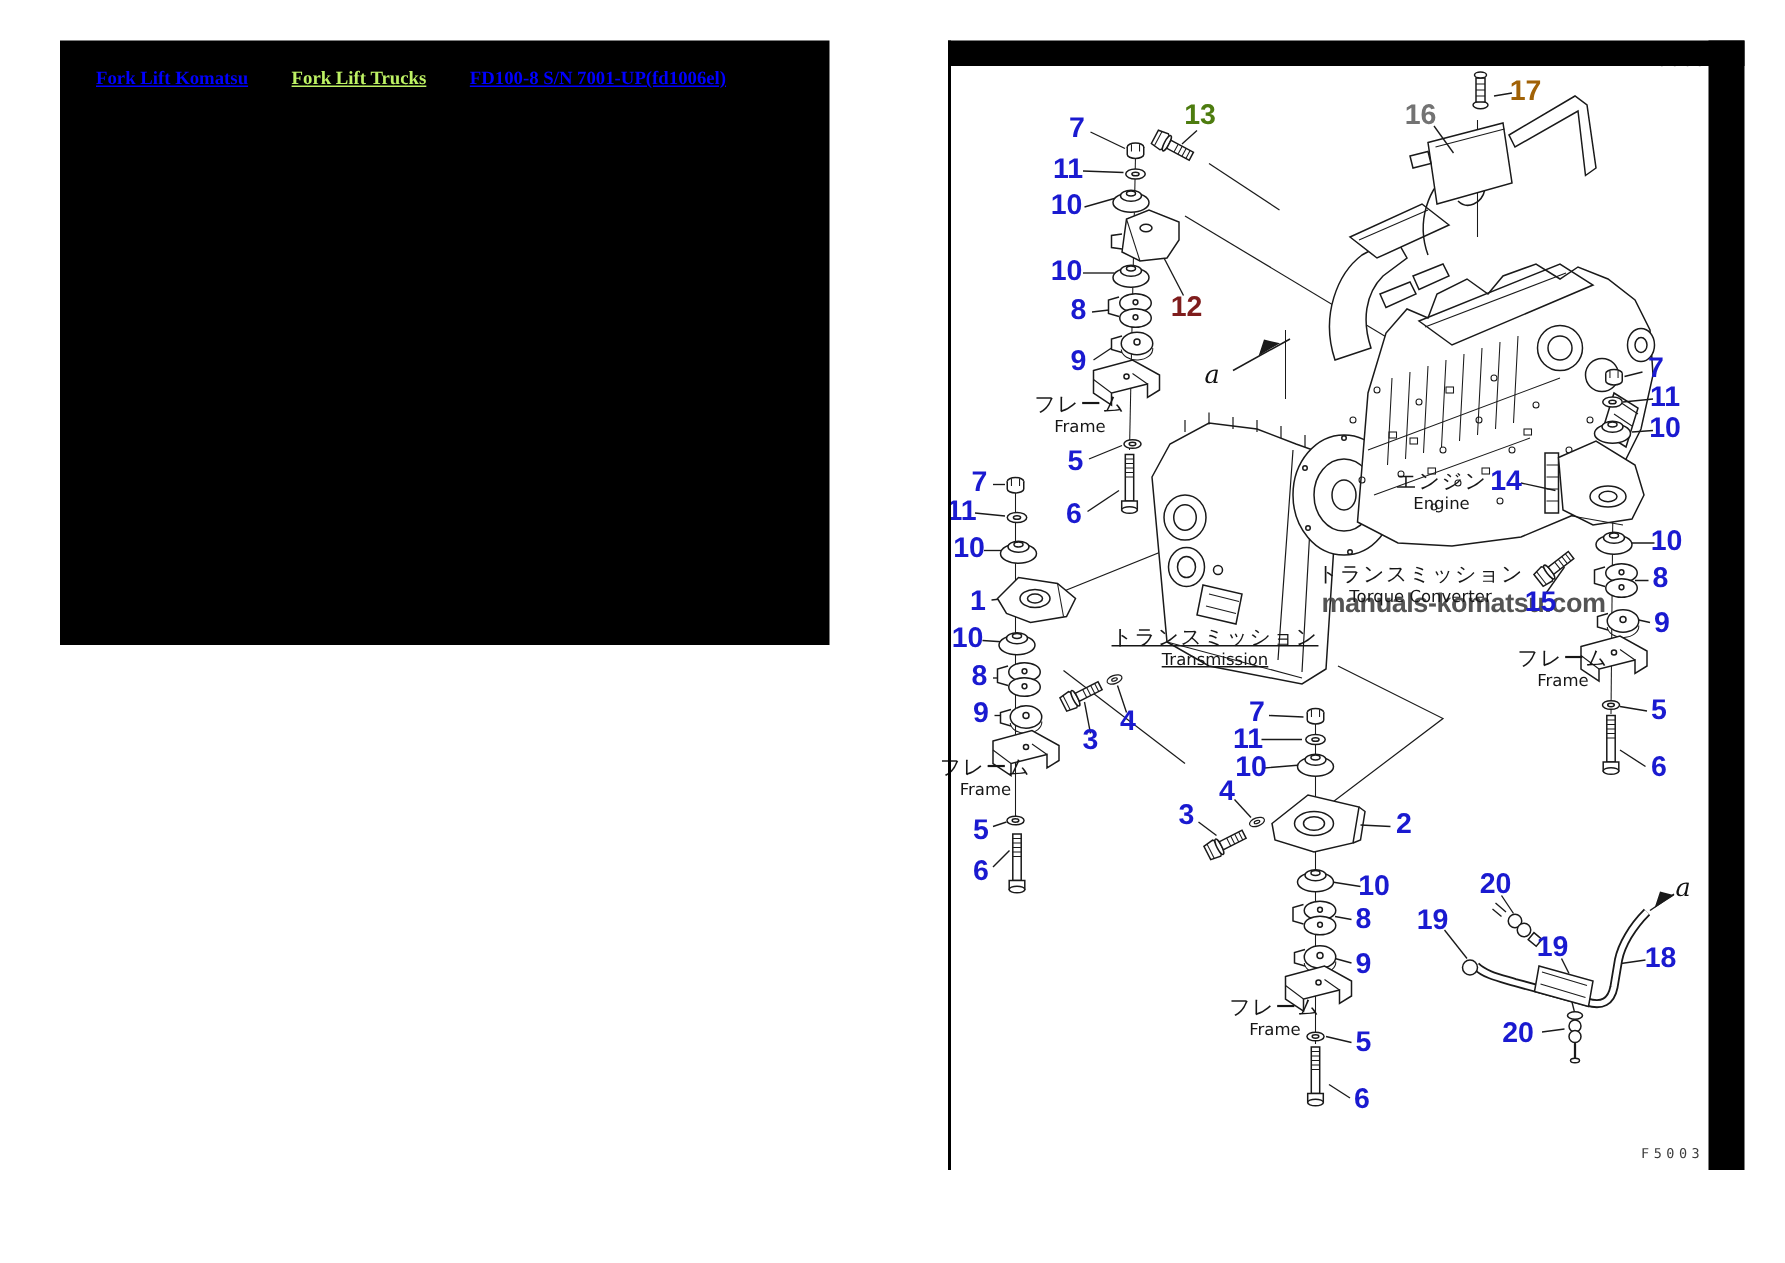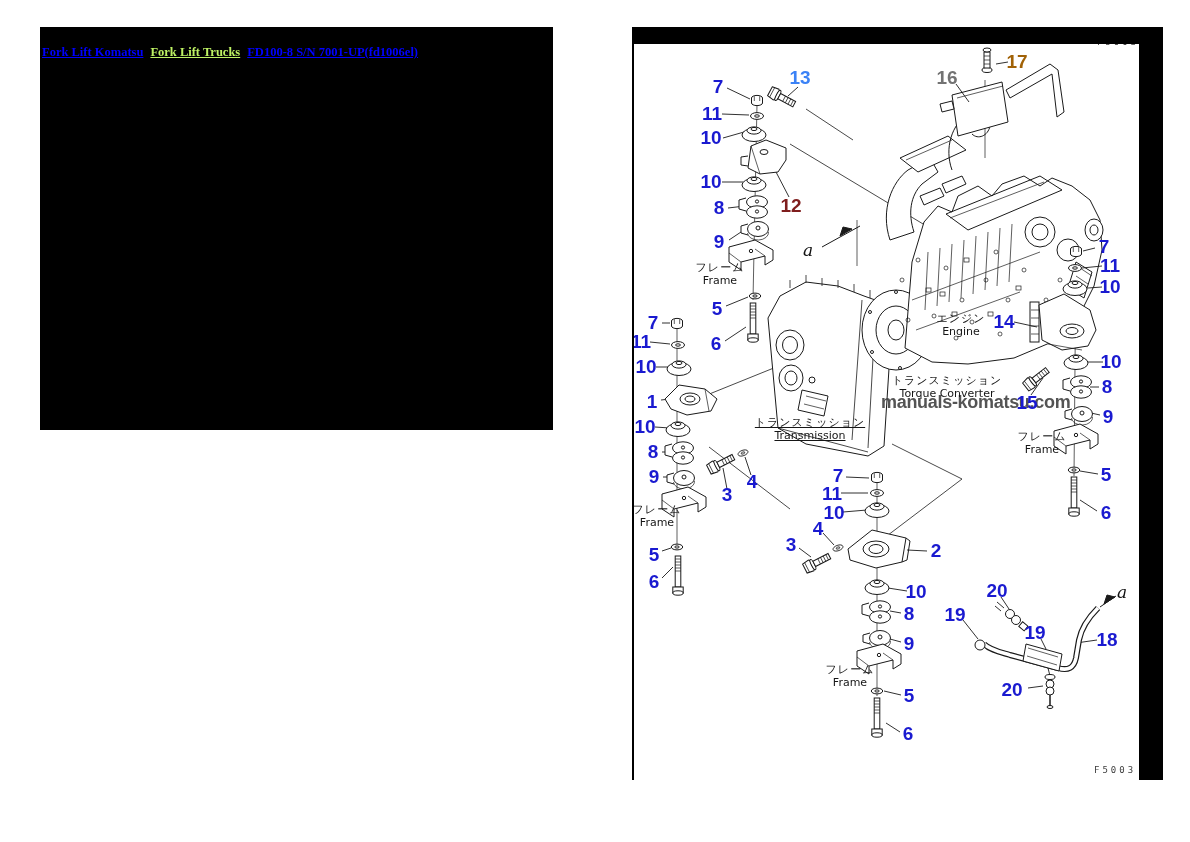--- a/index.html
+++ b/index.html
@@ -9,21 +9,21 @@
   }
   
   .link-panel{
     position:absolute;left:40px;top:27px;width:513px;height:403px;
     background:#000;padding:0;box-sizing:border-box;
   }
   .link-row{
     position:absolute;left:2px;top:18px;white-space:nowrap;
     font-family:"Liberation Serif",serif;font-weight:bold;font-size:12.5px;
   }
-  .cat-link{ margin-right:7px;cursor:pointer; }
+  .cat-link{ margin-right:7px;cursor:pointer;margin-left:22px; }
   
   .diagram-bg{position:absolute;left:632px;top:27px;width:531px;height:753px;background:#fff;}
   .bar-top{position:absolute;left:632px;top:27px;width:531px;height:17px;background:#000;z-index:6;}
   .bar-right{position:absolute;left:1139px;top:27px;width:24px;height:753px;background:#000;z-index:6;}
   .edge-left{position:absolute;left:632px;top:27px;width:2px;height:753px;background:#000;z-index:6;}
   .fig-code{
     position:absolute;z-index:4;color:#3c3c3c;
     font-family:"DejaVu Sans Mono",monospace;font-size:9px;letter-spacing:3px;
   }
   .fig-code.top{left:1097px;top:37px;}
@@ -37,21 +37,21 @@
   
   .annotations{position:absolute;inset:0;z-index:5;pointer-events:none;}
   .callout{
     position:absolute;transform:translate(-50%,-50%);
     font-weight:bold;font-size:19px;line-height:1;
   }
   .plabel{
     position:absolute;transform:translateX(-50%);
     text-align:center;color:#161616;white-space:nowrap;line-height:1.18;
   }
-  .plabel .jp{font-size:11px;letter-spacing:1px;font-family:"DejaVu Sans",sans-serif;}
+  .plabel .jp{font-size:14px;letter-spacing:1px;font-family:"DejaVu Sans",sans-serif;}
   .plabel .en{font-size:11px;font-family:"DejaVu Sans",sans-serif;}
   .vmarker{
     position:absolute;transform:translate(-50%,-50%);
     font-family:"DejaVu Serif",serif;font-style:italic;font-size:17px;color:#111;
   }
 </style>
 </head>
 <body>
 
 <div class="link-panel">
@@ -382,21 +382,21 @@
 <div class="edge-left"></div>
 
 <div class="fig-code top">F5003</div>
 <div class="fig-code bottom">F5003</div>
 <div class="watermark">manuals-komatsu.com</div>
 
 <div class="annotations">
     <div class="callout" style="left: 718px; top: 86px; color: rgb(26, 26, 208);">7</div>
     <div class="callout" style="left: 712px; top: 113px; color: rgb(26, 26, 208);">11</div>
     <div class="callout" style="left: 711px; top: 137px; color: rgb(26, 26, 208);">10</div>
-    <div class="callout" style="left: 800px; top: 77px; color: #3b82f6;">13</div>
+    <div class="callout" style="left: 800px; top: 77px; color: #4d7c0f;">13</div>
     <div class="callout" style="left: 791px; top: 205px; color: #7f1d1d;">12</div>
     <div class="callout" style="left: 711px; top: 181px; color: rgb(26, 26, 208);">10</div>
     <div class="callout" style="left: 719px; top: 207px; color: rgb(26, 26, 208);">8</div>
     <div class="callout" style="left: 719px; top: 241px; color: rgb(26, 26, 208);">9</div>
     <div class="callout" style="left: 717px; top: 308px; color: rgb(26, 26, 208);">5</div>
     <div class="callout" style="left: 716px; top: 343px; color: rgb(26, 26, 208);">6</div>
     <div class="callout" style="left: 947px; top: 77px; color: #737373;">16</div>
     <div class="callout" style="left: 1017px; top: 61px; color: #a16207;">17</div>
     <div class="callout" style="left: 653px; top: 322px; color: rgb(26, 26, 208);">7</div>
     <div class="callout" style="left: 641px; top: 341px; color: rgb(26, 26, 208);">11</div>

